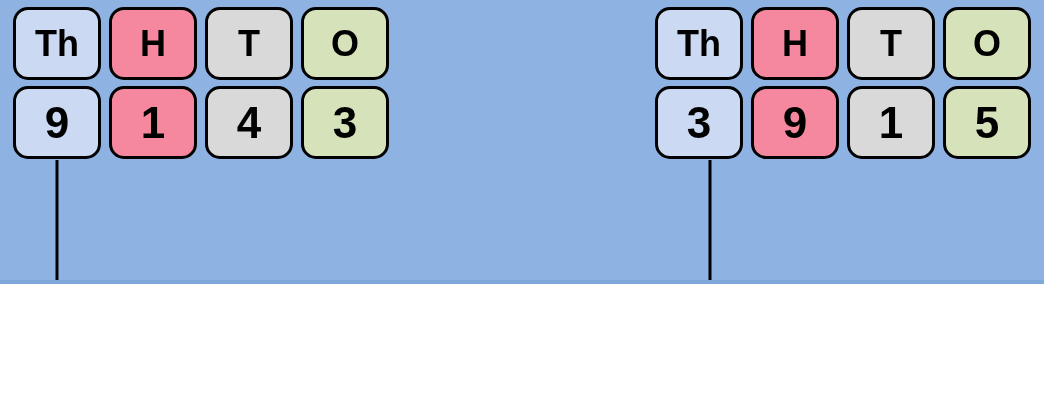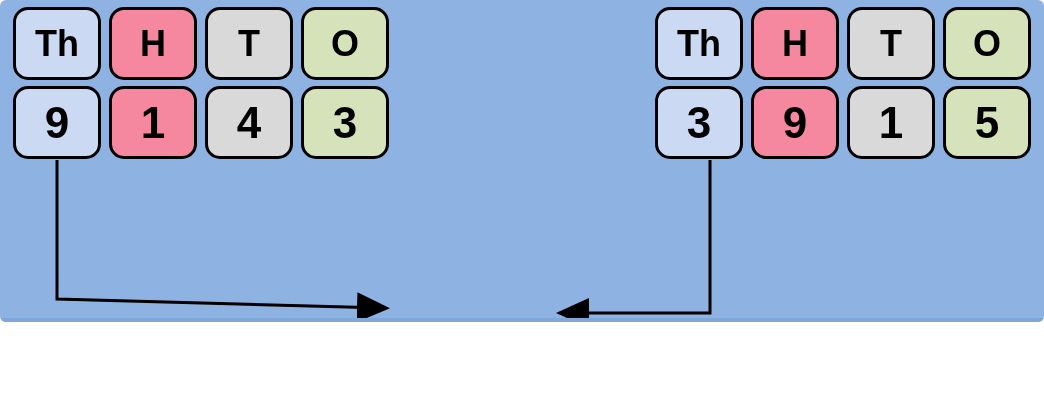--- a/index.html
+++ b/index.html
@@ -3,24 +3,23 @@
 <meta charset="utf-8">
 <style>
   html, body {
     margin: 0;
     padding: 0;
     font-family: "Liberation Sans", "DejaVu Sans", sans-serif;
   }
   .canvas {
     position: relative;
     width: 1044px;
-    height: 322px;
+    height: 284px;
     background: var(--background, #8eb2e2);
     overflow: hidden;
-    border-radius: 6px;
   }
   .pv-group {
     position: absolute;
     display: flex;
     flex-direction: column;
     gap: 6px;
   }
   .pv-row {
     display: flex;
     gap: 8px;

